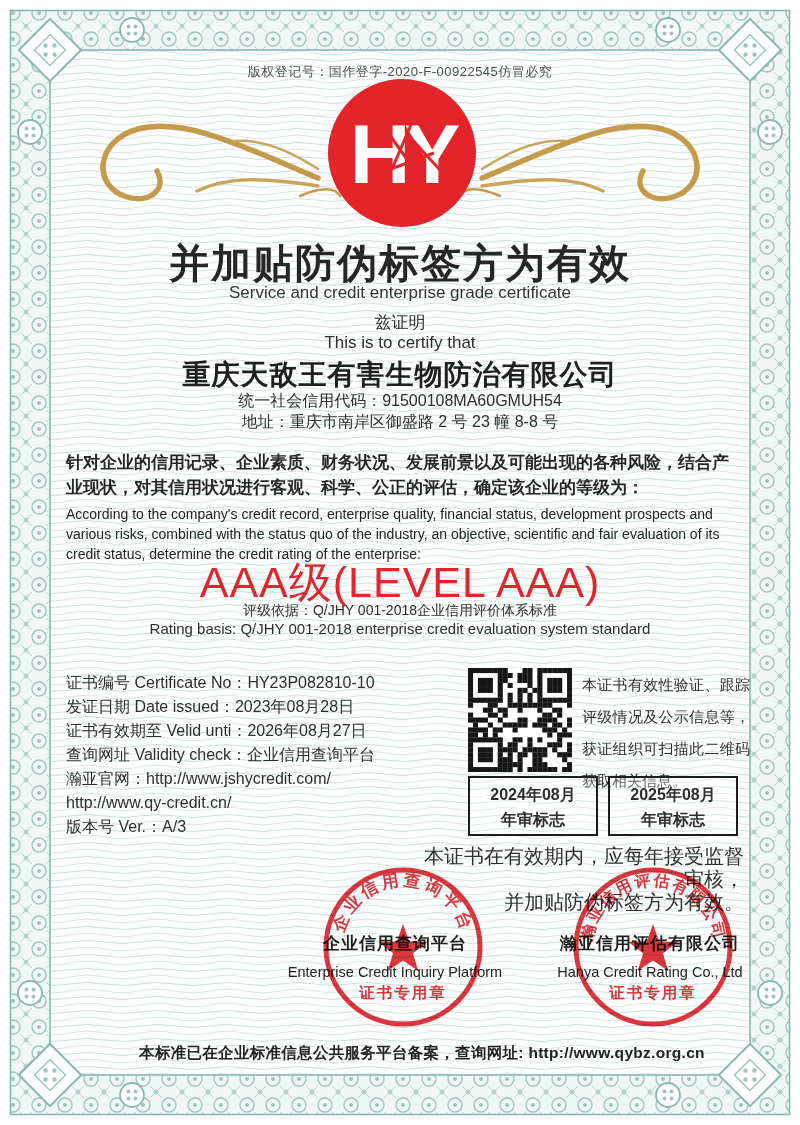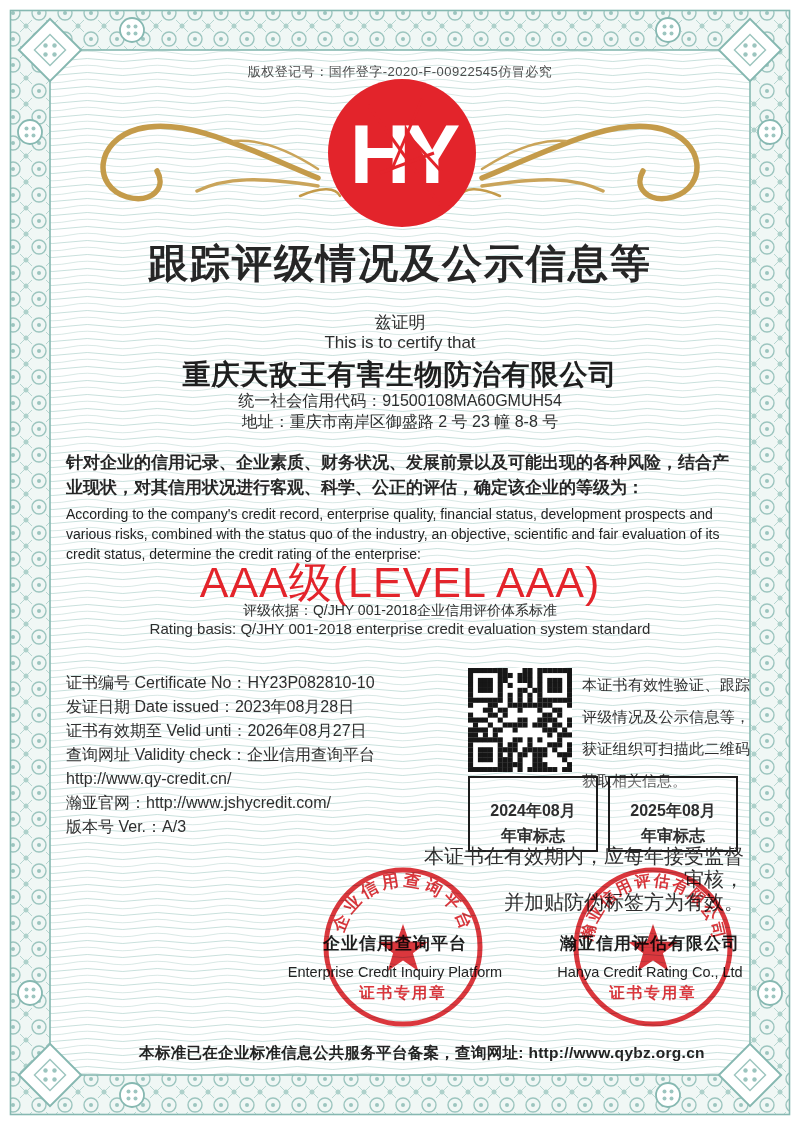--- a/index.html
+++ b/index.html
@@ -23,21 +23,21 @@
   .intro-en{margin-top:4px;font-size:14px;line-height:20px;color:#222;}
   .rating{top:554px;font-size:43px;font-weight:normal;letter-spacing:1px;}
   .basis-cn{top:602px;font-size:14px;}
   .basis-en{top:620px;font-size:15px;}
   .details{left:66px;top:671px;width:410px;font-size:16px;line-height:24px;}
   .details .d-line{white-space:nowrap;}
   .qr-box{left:468px;top:668px;width:104px;height:104px;}
   .qr-note{left:582px;top:669px;width:168px;font-size:15px;line-height:32px;text-align:justify;}
   .year-row{left:468px;top:776px;display:flex;gap:10px;}
   .year-box{width:126px;height:52px;border:2px solid #1d1d1d;text-align:center;font-size:16px;
-            font-weight:600;line-height:25px;padding-top:20px;background:rgba(255,255,255,.25);}
+            font-weight:600;line-height:25px;padding-top:4px;background:rgba(255,255,255,.25);}
   .sup-note{left:420px;top:838px;width:324px;text-align:right;font-size:20px;line-height:23px;font-weight:500;margin-top:7px;}
   .org{position:absolute;text-align:center;}
   .org-l{left:270px;top:932px;width:250px;}
   .org-r{left:525px;top:932px;width:250px;}
   .org-cn{font-size:17px;font-weight:bold;letter-spacing:1px;color:#1e1e1e;}
   .org-en{margin-top:9px;font-size:14.5px;color:#222;}
   .seal{position:absolute;z-index:2;mix-blend-mode:multiply;opacity:.92;}
   .seal-l{left:318px;top:862px;}
   .seal-r{left:568px;top:862px;}
   .footer{top:1043px;font-size:15.5px;font-weight:600;color:#232323;letter-spacing:.3px;padding-left:22px;}
@@ -122,21 +122,22 @@
       <circle cx="80" cy="76" r="74" fill="#e3242b"></circle>
       <text x="80" y="106" text-anchor="middle" font-size="84" font-weight="bold" font-family="Liberation Sans, DejaVu Sans, sans-serif" letter-spacing="-6" fill="#ffffff">HY</text>
       <g stroke="#e3242b" stroke-width="3">
         <line x1="46" y1="28" x2="118" y2="128"></line>
         <line x1="100" y1="22" x2="70" y2="92"></line>
         <line x1="58" y1="96" x2="112" y2="76"></line>
         <line x1="86" y1="58" x2="128" y2="104"></line>
       </g>
     </svg>
 
-    <div class="abs ctr title">跟踪评级情况及公示信息等</div>
+    <div class="abs ctr title">并加贴防伪标签方为有效</div>
+    <div class="abs ctr subtitle">Service and credit enterprise grade certificate</div>
 
     <div class="abs ctr certify-cn">兹证明</div>
     <div class="abs ctr certify-en">This is to certify that</div>
     <div class="abs ctr company">重庆天敌王有害生物防治有限公司</div>
     <div class="abs ctr code">统一社会信用代码：91500108MA60GMUH54</div>
     <div class="abs ctr addr">地址：重庆市南岸区御盛路 2 号 23 幢 8-8 号</div>
 
     <div class="abs intro">
       <div class="intro-cn">针对企业的信用记录、企业素质、财务状况、发展前景以及可能出现的各种风险，结合产业现状，对其信用状况进行客观、科学、公正的评估，确定该企业的等级为：</div>
       <div class="intro-en">According to the company's credit record, enterprise quality, financial status, development prospects and various risks, combined with the status quo of the industry, an objective, scientific and fair evaluation of its credit status, determine the credit rating of the enterprise:</div>
@@ -144,22 +145,22 @@
 
     <div class="abs ctr rating" style="color:#e3242b">AAA级(LEVEL AAA)</div>
     <div class="abs ctr basis-cn">评级依据：Q/JHY 001-2018企业信用评价体系标准</div>
     <div class="abs ctr basis-en">Rating basis: Q/JHY 001-2018 enterprise credit evaluation system standard</div>
 
     <div class="abs details">
       <div class="d-line"><span>证书编号 Certificate No：</span><span>HY23P082810-10</span></div>
       <div class="d-line"><span>发证日期 Date issued：</span><span>2023年08月28日</span></div>
       <div class="d-line"><span>证书有效期至 Velid unti：</span><span>2026年08月27日</span></div>
       <div class="d-line"><span>查询网址 Validity check：</span><span>企业信用查询平台</span></div>
+      <div class="d-line"><span>瀚亚官网：</span><span>http://www.jshycredit.com/</span></div>
       <div class="d-line"><span></span><span>http://www.qy-credit.cn/</span></div>
-      <div class="d-line"><span>瀚亚官网：</span><span>http://www.jshycredit.com/</span></div>
       <div class="d-line"><span>版本号 Ver.：</span><span>A/3</span></div>
     </div>
 
     <div class="abs qr-box"><svg width="104" height="104" viewBox="0 0 104 104" fill="#161616">
           <rect width="104" height="104" fill="#ffffff"></rect>
           <rect x="0.00" y="0.00" width="5.10" height="5.10"></rect>
           <rect x="4.95" y="0.00" width="5.10" height="5.10"></rect>
           <rect x="9.90" y="0.00" width="5.10" height="5.10"></rect>
           <rect x="14.86" y="0.00" width="5.10" height="5.10"></rect>
           <rect x="19.81" y="0.00" width="5.10" height="5.10"></rect>

